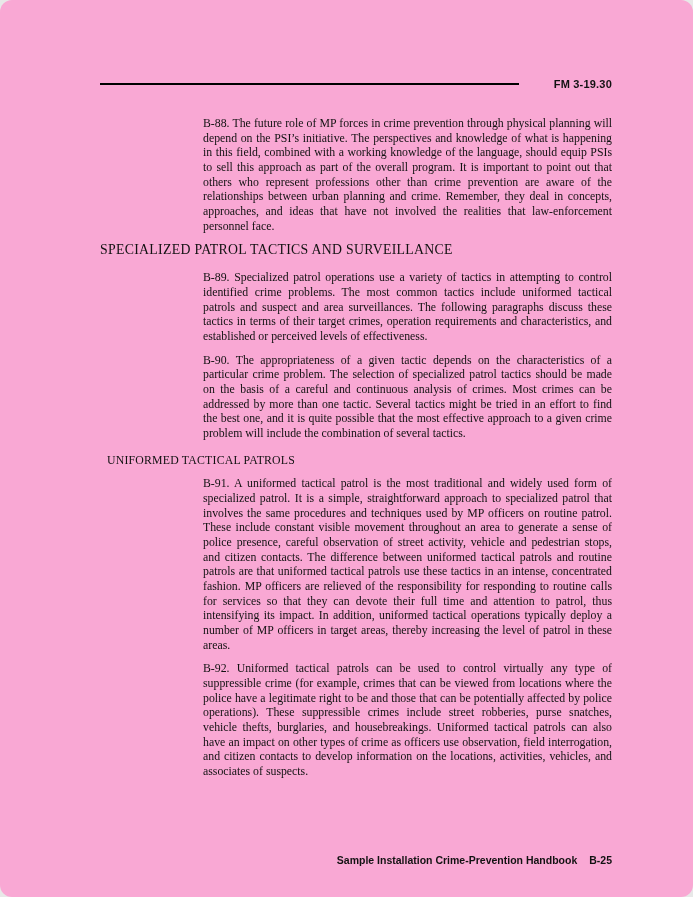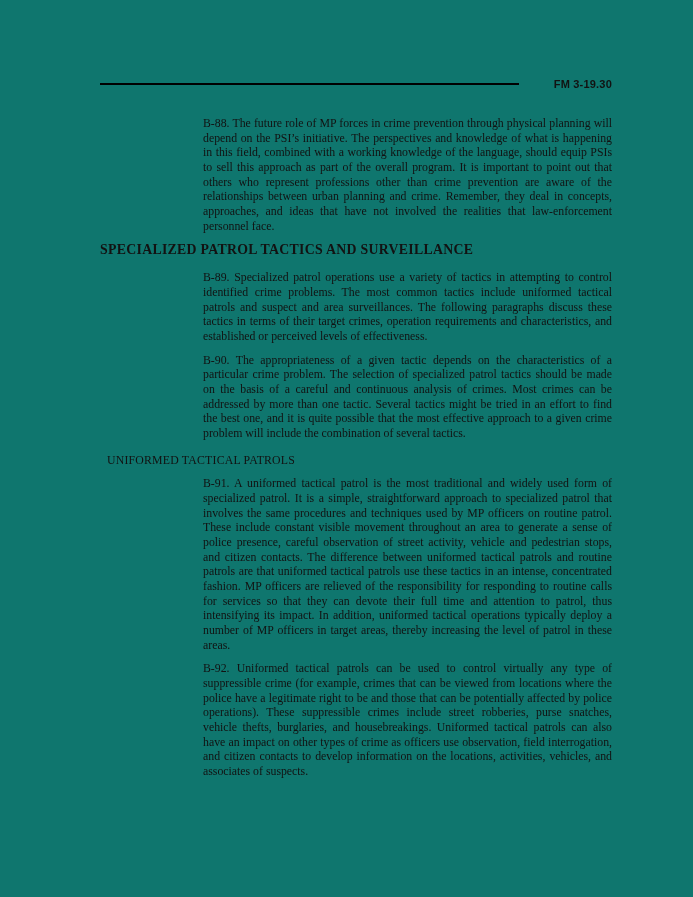--- a/index.html
+++ b/index.html
@@ -5,24 +5,25 @@
   html, body {
     margin: 0;
     padding: 0;
     background: #e8e8e8;
   }
   .page {
     position: relative;
     width: 693px;
     height: 897px;
     margin: 0 auto;
-    background: #0f766e;
+    background: #f9a8d4;
     overflow: hidden;
     font-family: "Liberation Serif", serif;
     color: #121212;
+    border-radius: 12px;
   }
   
   .page-header {
     position: absolute;
     top: 78px;
     left: 100px;
     right: 81px;
     display: flex;
     align-items: center;
   }
@@ -49,21 +50,21 @@
   .para {
     margin: 0 0 9px 103px;
     font-size: 11.8px;
     line-height: 14.65px;
     text-align: justify;
     text-justify: inter-word;
   }
   .h1 {
     margin: 9px 0 12px 0;
     font-size: 13.8px;
-    font-weight: bold;
+    font-weight: normal;
     letter-spacing: 0.3px;
     line-height: 16px;
   }
   .h2 {
     margin: 13px 0 9px 7px;
     font-size: 11.8px;
     font-weight: normal;
     letter-spacing: 0.2px;
     line-height: 14px;
   }
@@ -105,14 +106,18 @@
     <p class="para">B-90. The appropriateness of a given tactic depends on the characteristics of a particular crime problem. The selection of specialized patrol tactics should be made on the basis of a careful and continuous analysis of crimes. Most crimes can be addressed by more than one tactic. Several tactics might be tried in an effort to find the best one, and it is quite possible that the most effective approach to a given crime problem will include the combination of several tactics.</p>
 
     <h2 class="h2">UNIFORMED TACTICAL PATROLS</h2>
 
     <p class="para">B-91. A uniformed tactical patrol is the most traditional and widely used form of specialized patrol. It is a simple, straightforward approach to specialized patrol that involves the same procedures and techniques used by MP officers on routine patrol. These include constant visible movement throughout an area to generate a sense of police presence, careful observation of street activity, vehicle and pedestrian stops, and citizen contacts. The difference between uniformed tactical patrols and routine patrols are that uniformed tactical patrols use these tactics in an intense, concentrated fashion. MP officers are relieved of the responsibility for responding to routine calls for services so that they can devote their full time and attention to patrol, thus intensifying its impact. In addition, uniformed tactical operations typically deploy a number of MP officers in target areas, thereby increasing the level of patrol in these areas.</p>
 
     <p class="para">B-92. Uniformed tactical patrols can be used to control virtually any type of suppressible crime (for example, crimes that can be viewed from locations where the police have a legitimate right to be and those that can be potentially affected by police operations). These suppressible crimes include street robberies, purse snatches, vehicle thefts, burglaries, and housebreakings. Uniformed tactical patrols can also have an impact on other types of crime as officers use observation, field interrogation, and citizen contacts to develop information on the locations, activities, vehicles, and associates of suspects.</p>
 
   </main>
 
+  <footer class="page-footer">
+    <span class="footer-handbook">Sample Installation Crime-Prevention Handbook</span>
+    <span class="footer-page-number">B-25</span>
+  </footer>
 
 </div>
 
 </body></html>

